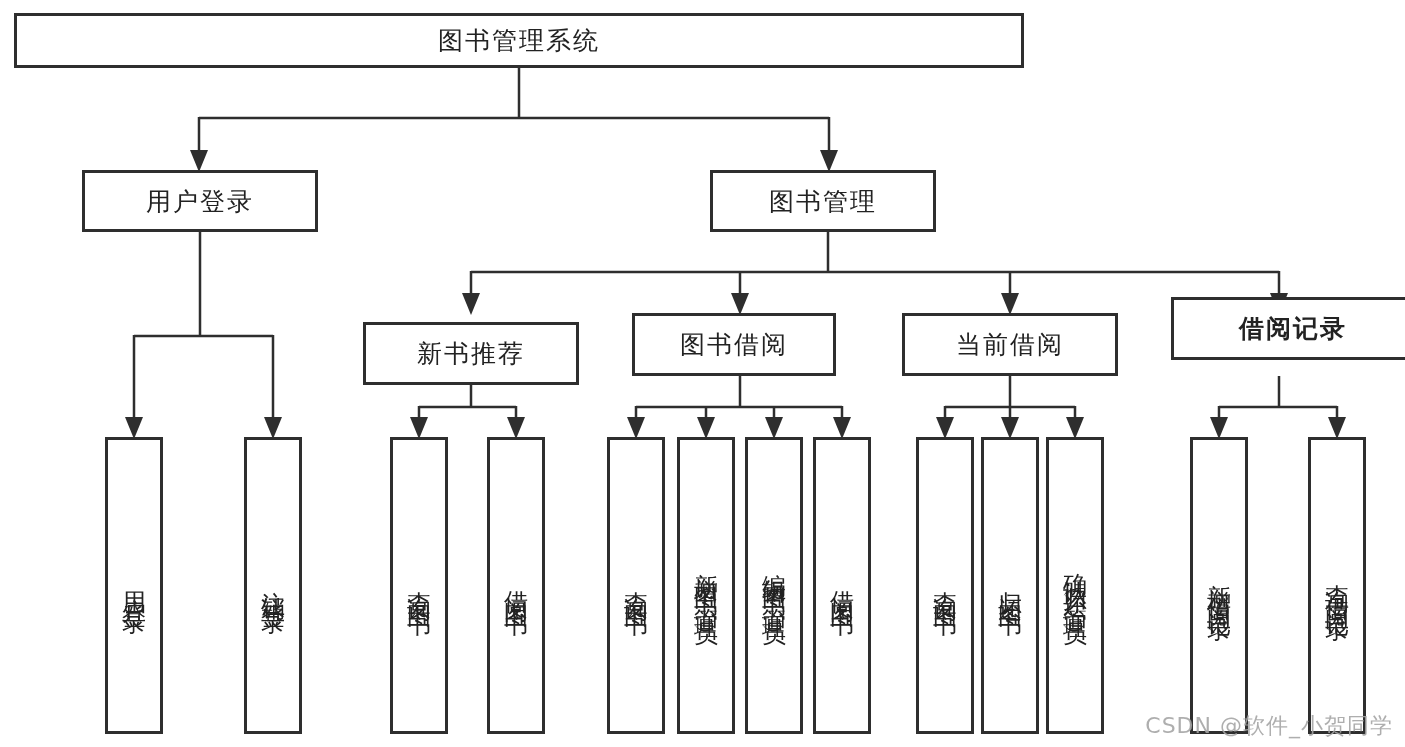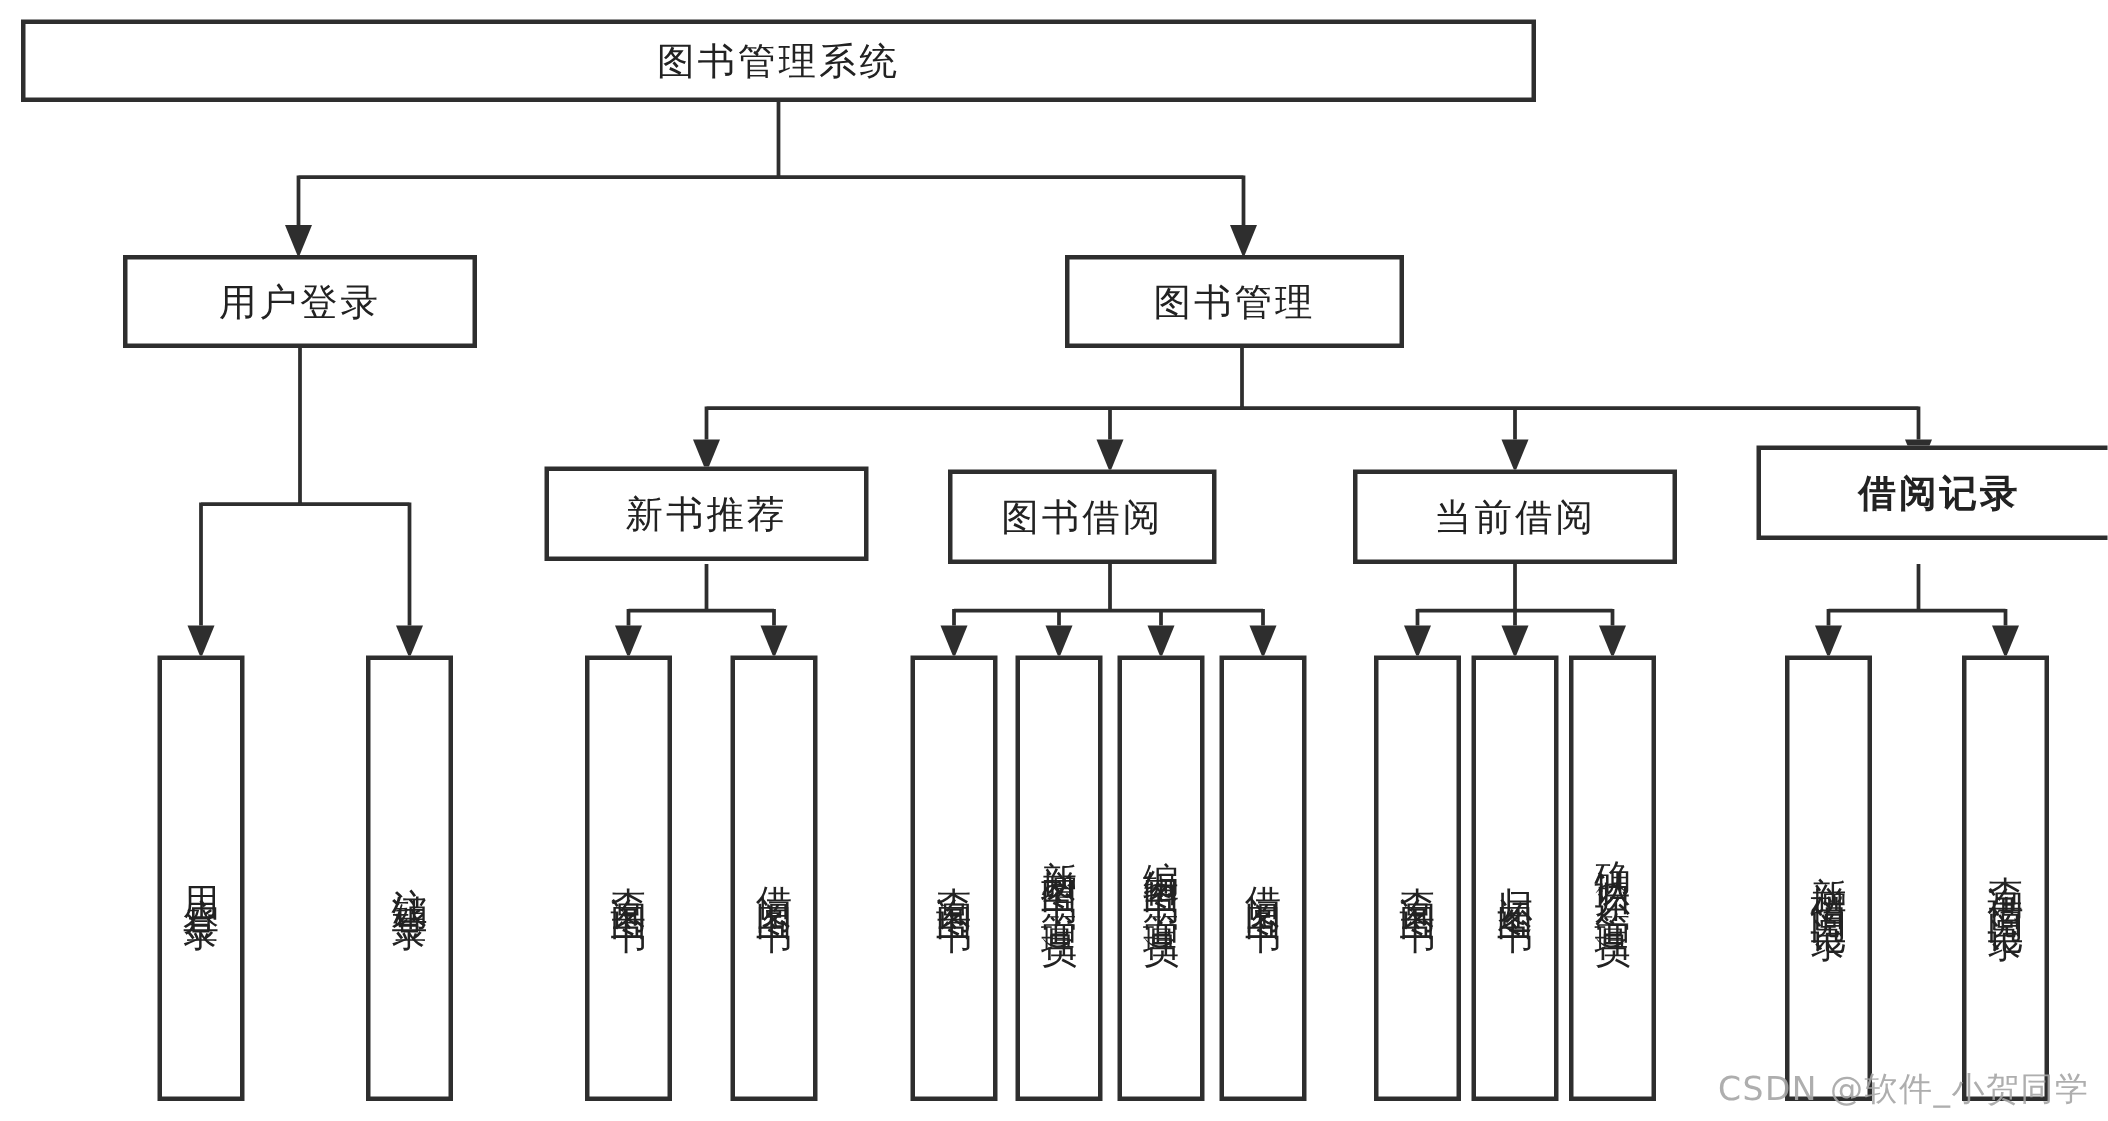--- a/index.html
+++ b/index.html
@@ -110,24 +110,24 @@
     <span class="label">图书管理系统</span>
   </div>
 
   <div class="node hbox" style="left:82px; top:170px; width:236px; height:62px;">
     <span class="label">用户登录</span>
   </div>
   <div class="node hbox" style="left:710px; top:170px; width:226px; height:62px;">
     <span class="label">图书管理</span>
   </div>
 
-  <div class="node hbox" style="left:363px; top:311px; width:216px; height:63px;">
+  <div class="node hbox" style="left:363px; top:322px; width:216px; height:63px;">
     <span class="label">新书推荐</span>
   </div>
-  <div class="node hbox" style="left:632px; top:313px; width:179px; height:63px;">
+  <div class="node hbox" style="left:632px; top:313px; width:204px; height:63px;">
     <span class="label">图书借阅</span>
   </div>
   <div class="node hbox" style="left:902px; top:313px; width:216px; height:63px;">
     <span class="label">当前借阅</span>
   </div>
   <div class="node hbox" style="left:1171px; top:297px; width:244px; height:63px;font-weight:bold;">
     <span class="label">借阅记录</span>
   </div>
 
   <div class="node vbox" style="left:105px; width:58px;">

